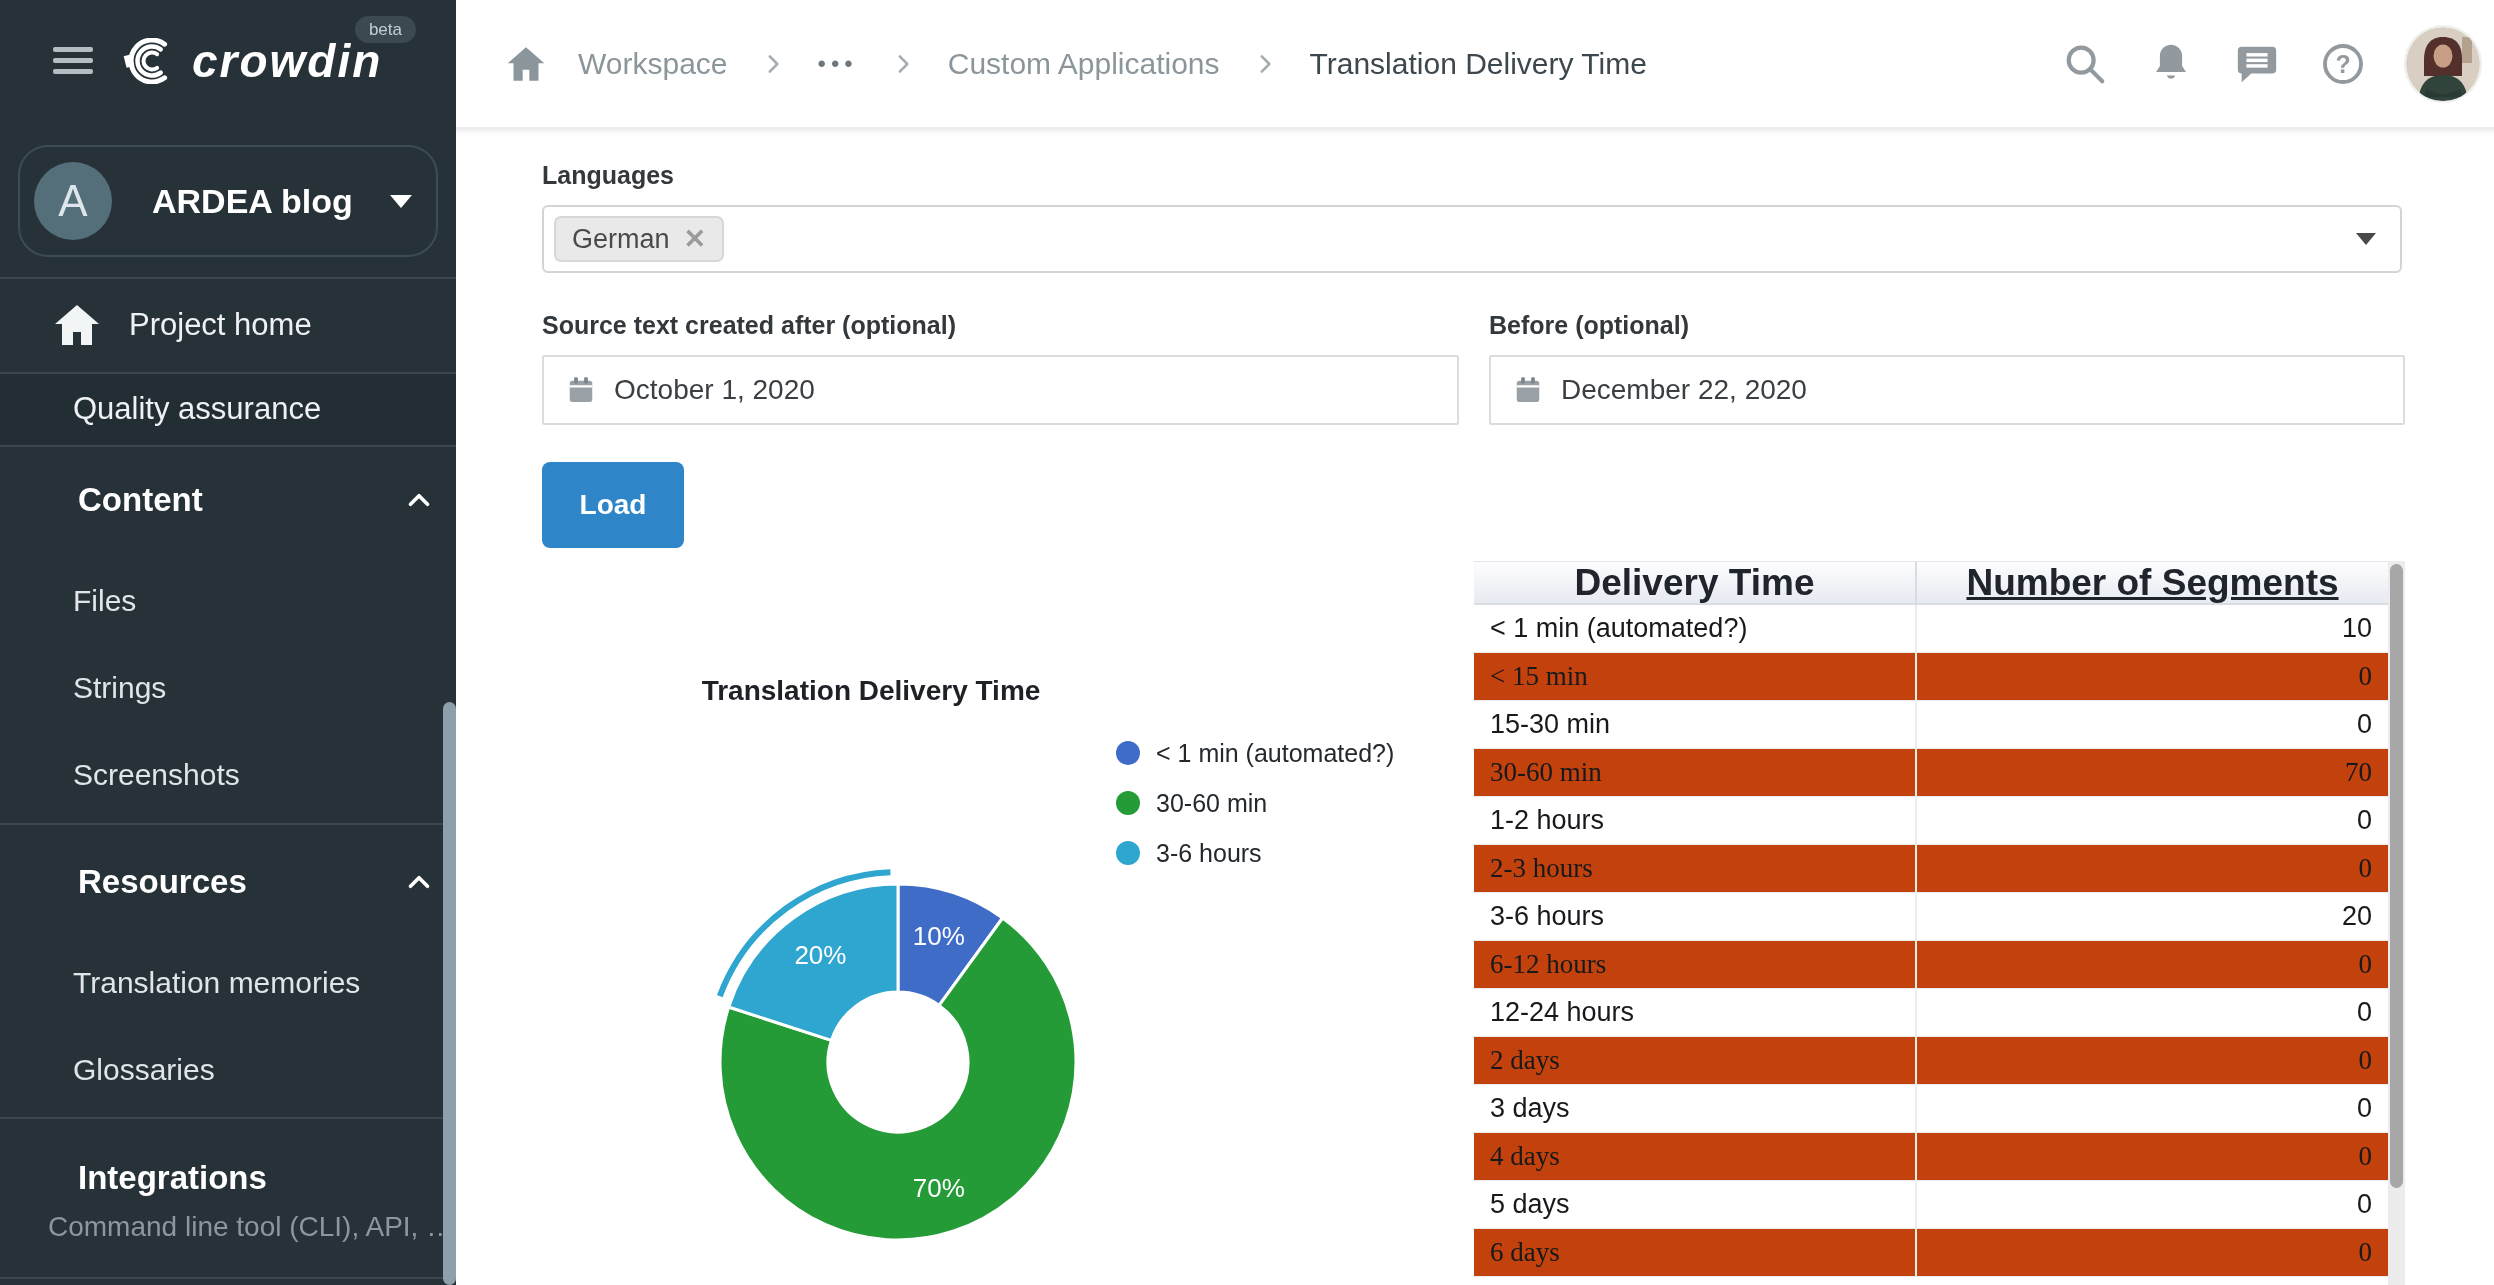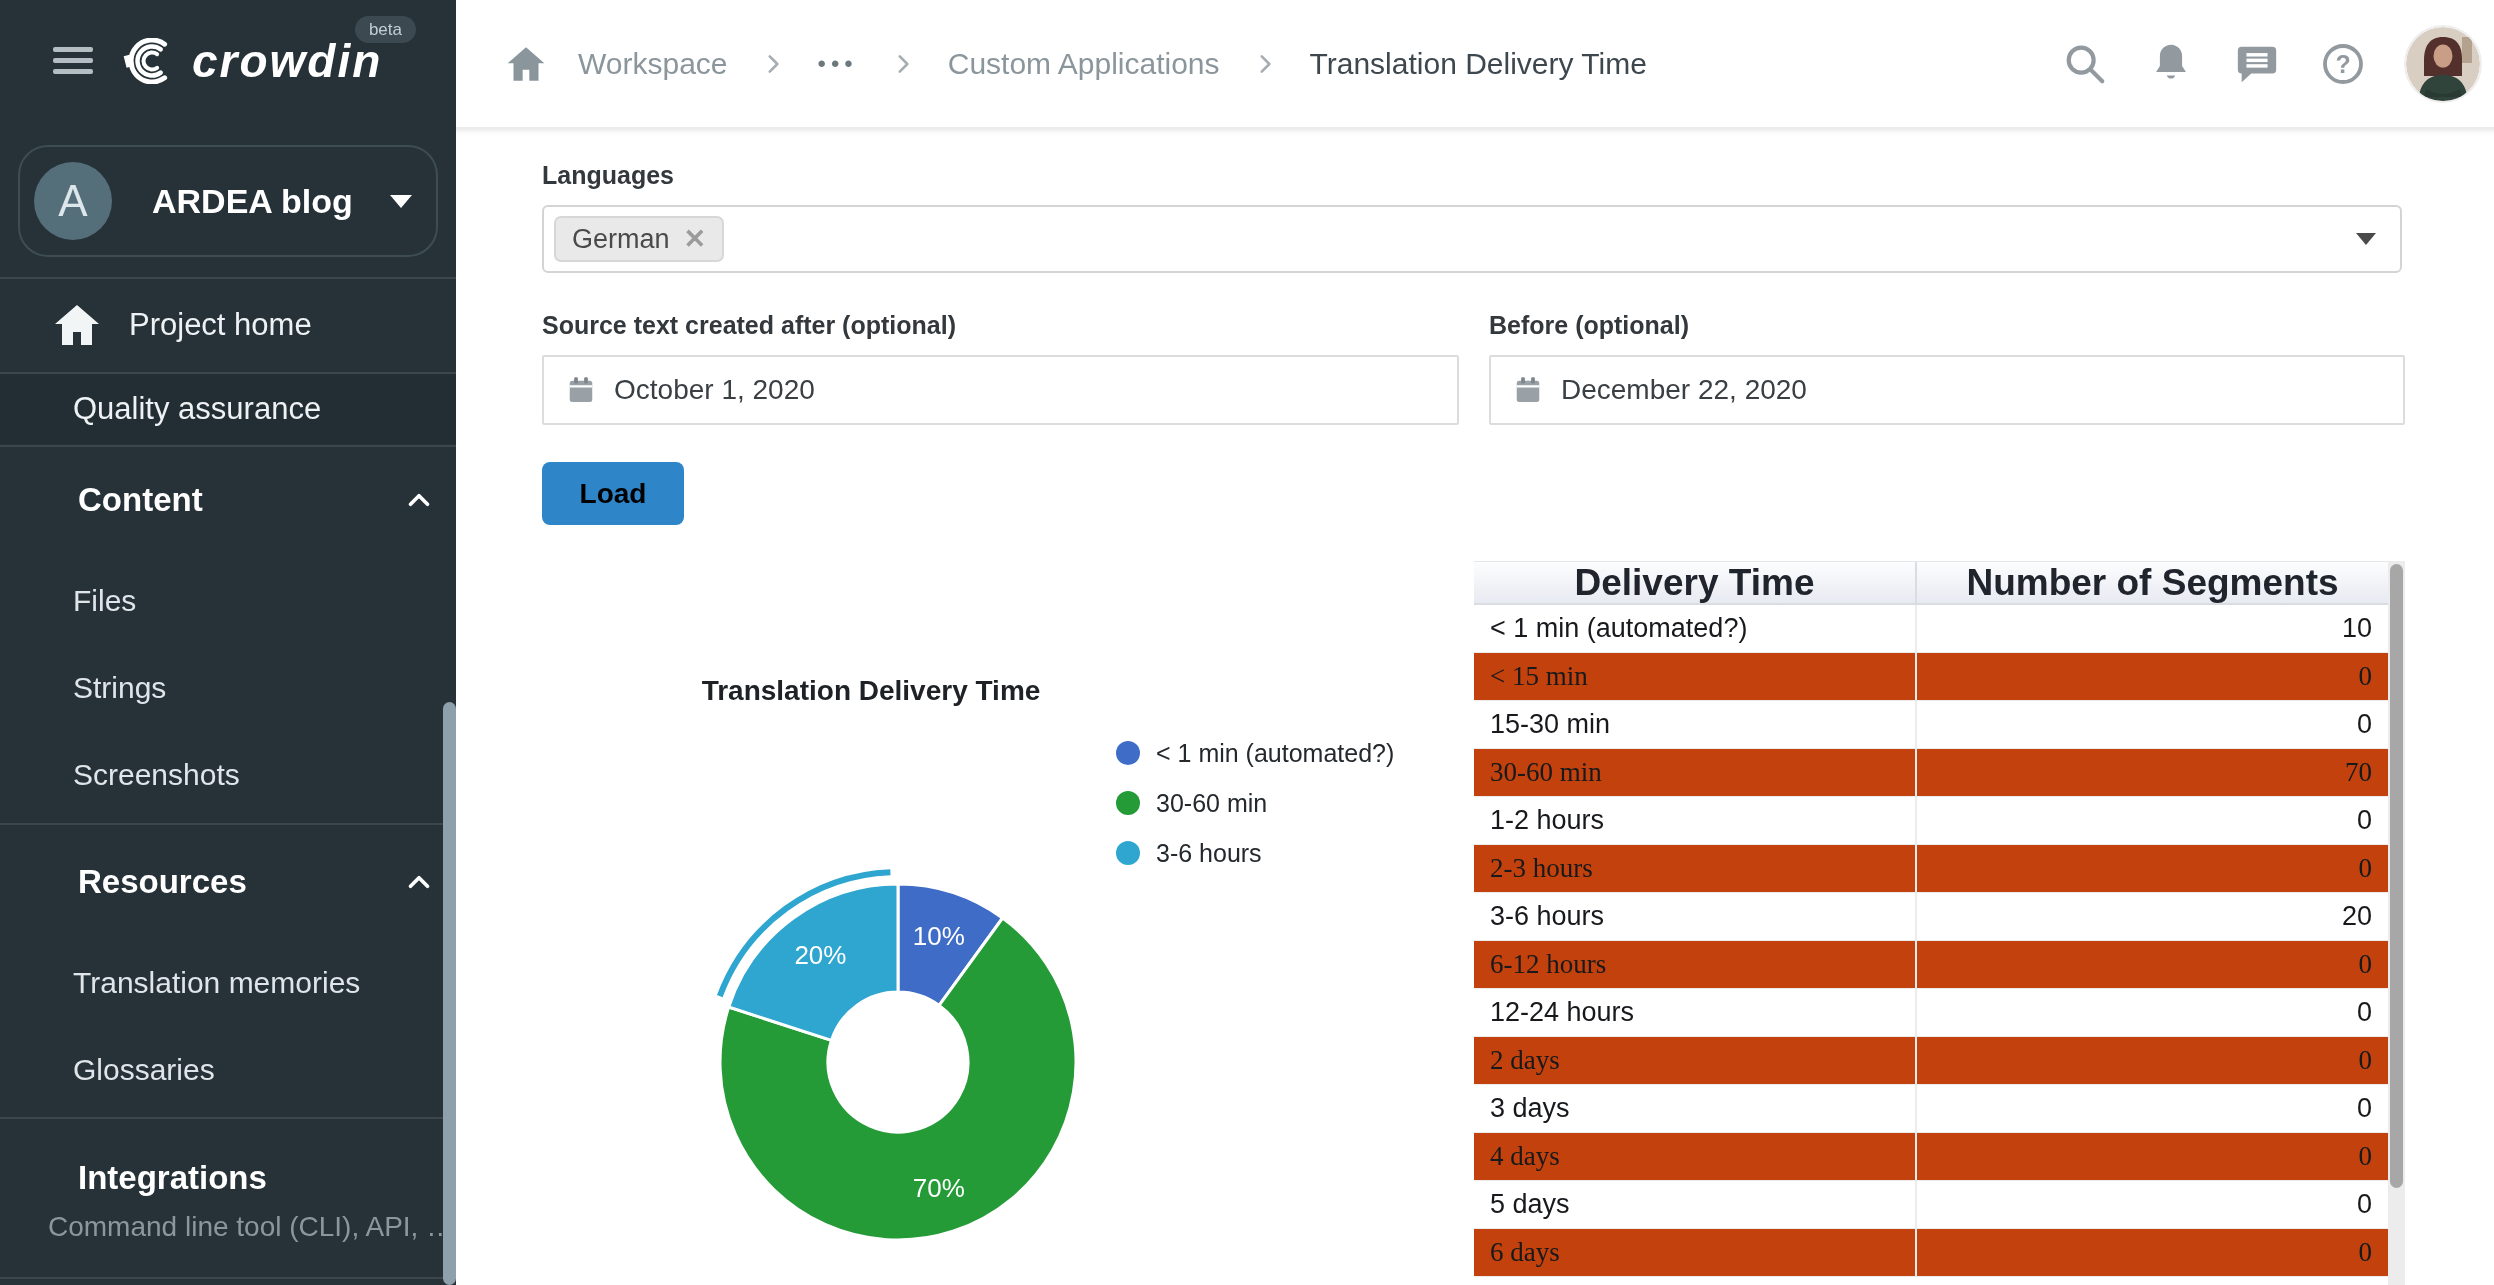--- a/index.html
+++ b/index.html
@@ -54,39 +54,39 @@
         border-radius:6px;display:flex;align-items:center;padding:0 24px 0 10px;cursor:pointer;}
   .tag{background:#e9e9e9;border:2px solid #d7d7d7;border-radius:7px;height:46px;display:flex;
         align-items:center;gap:14px;padding:0 16px;font-size:27px;color:#4a4a4a;}
   .tag-x{color:#9b9b9b;font-size:27px;font-weight:bold;cursor:pointer;}
   .select-caret{margin-left:auto;width:0;height:0;border-left:10px solid transparent;
         border-right:10px solid transparent;border-top:12px solid #4a4a4a;}
   #lbl-after{left:86px;top:182px;} #lbl-before{left:1033px;top:182px;}
   .date-input{position:absolute;top:226px;height:70px;border:2px solid #dcdcdc;border-radius:2px;
         display:flex;align-items:center;padding-left:22px;gap:18px;font-size:28px;color:#3a3f44;background:#fff;cursor:pointer;}
   #date-after{left:86px;width:917px;} #date-before{left:1033px;width:916px;}
-  #load-btn{position:absolute;left:86px;top:333px;width:142px;height:63px;background:#2e86c8;color:#000000;
+  #load-btn{position:absolute;left:86px;top:333px;width:142px;height:86px;background:#2e86c8;color:#ffffff;
         font-weight:bold;font-size:28px;border:none;border-radius:8px;display:flex;align-items:center;
         justify-content:center;cursor:pointer;font-family:inherit;}
 
   
   #chart-title{position:absolute;left:90px;top:546px;width:650px;text-align:center;
         font-size:28px;font-weight:bold;color:#1e2126;}
   #donut{position:absolute;left:230px;top:721px;width:424px;height:424px;}
   #legend{position:absolute;left:660px;top:608px;display:flex;flex-direction:column;gap:18px;width:280px;}
   .legend-item{display:flex;gap:16px;font-size:25px;color:#24292e;line-height:1.28;cursor:pointer;}
   .legend-dot{width:24px;height:24px;border-radius:50%;flex:none;margin-top:4px;}
 
   
   #table{position:absolute;left:1018px;top:432px;width:931px;height:724px;}
   .thead{position:absolute;top:0;left:0;width:914px;height:44px;display:flex;
         background:linear-gradient(#fdfdfe,#e7eaf1);border-top:1px solid #e3e6ea;border-bottom:2px solid #d9dce1;}
   .th{font-weight:bold;font-size:37px;color:#20242c;display:flex;align-items:center;justify-content:center;cursor:pointer;}
   .th1{width:443px;border-right:2px solid #d9dce1;}
-  .th2{width:471px;}
+  .th2{width:471px;text-decoration:underline;}
   .tbody{position:absolute;top:44px;left:0;width:914px;}
   .tr{display:flex;height:48px;border-bottom:1px solid #ececec;font-size:27px;color:#17191c;background:#fff;}
   .tr.even{background:#c2410c;font-family:Liberation Serif, serif;}
   .td1{width:443px;display:flex;align-items:center;padding-left:16px;border-right:2px solid #ececec;}
   .td2{width:471px;display:flex;align-items:center;justify-content:flex-end;padding-right:16px;}
   .tbl-scrollbar{position:absolute;right:0;top:0;width:17px;height:724px;background:#ececec;}
   .tbl-thumb{position:absolute;left:2px;top:3px;width:13px;height:624px;background:#a7a7a7;border-radius:7px;cursor:pointer;}
 </style>
 </head>
 <body>

